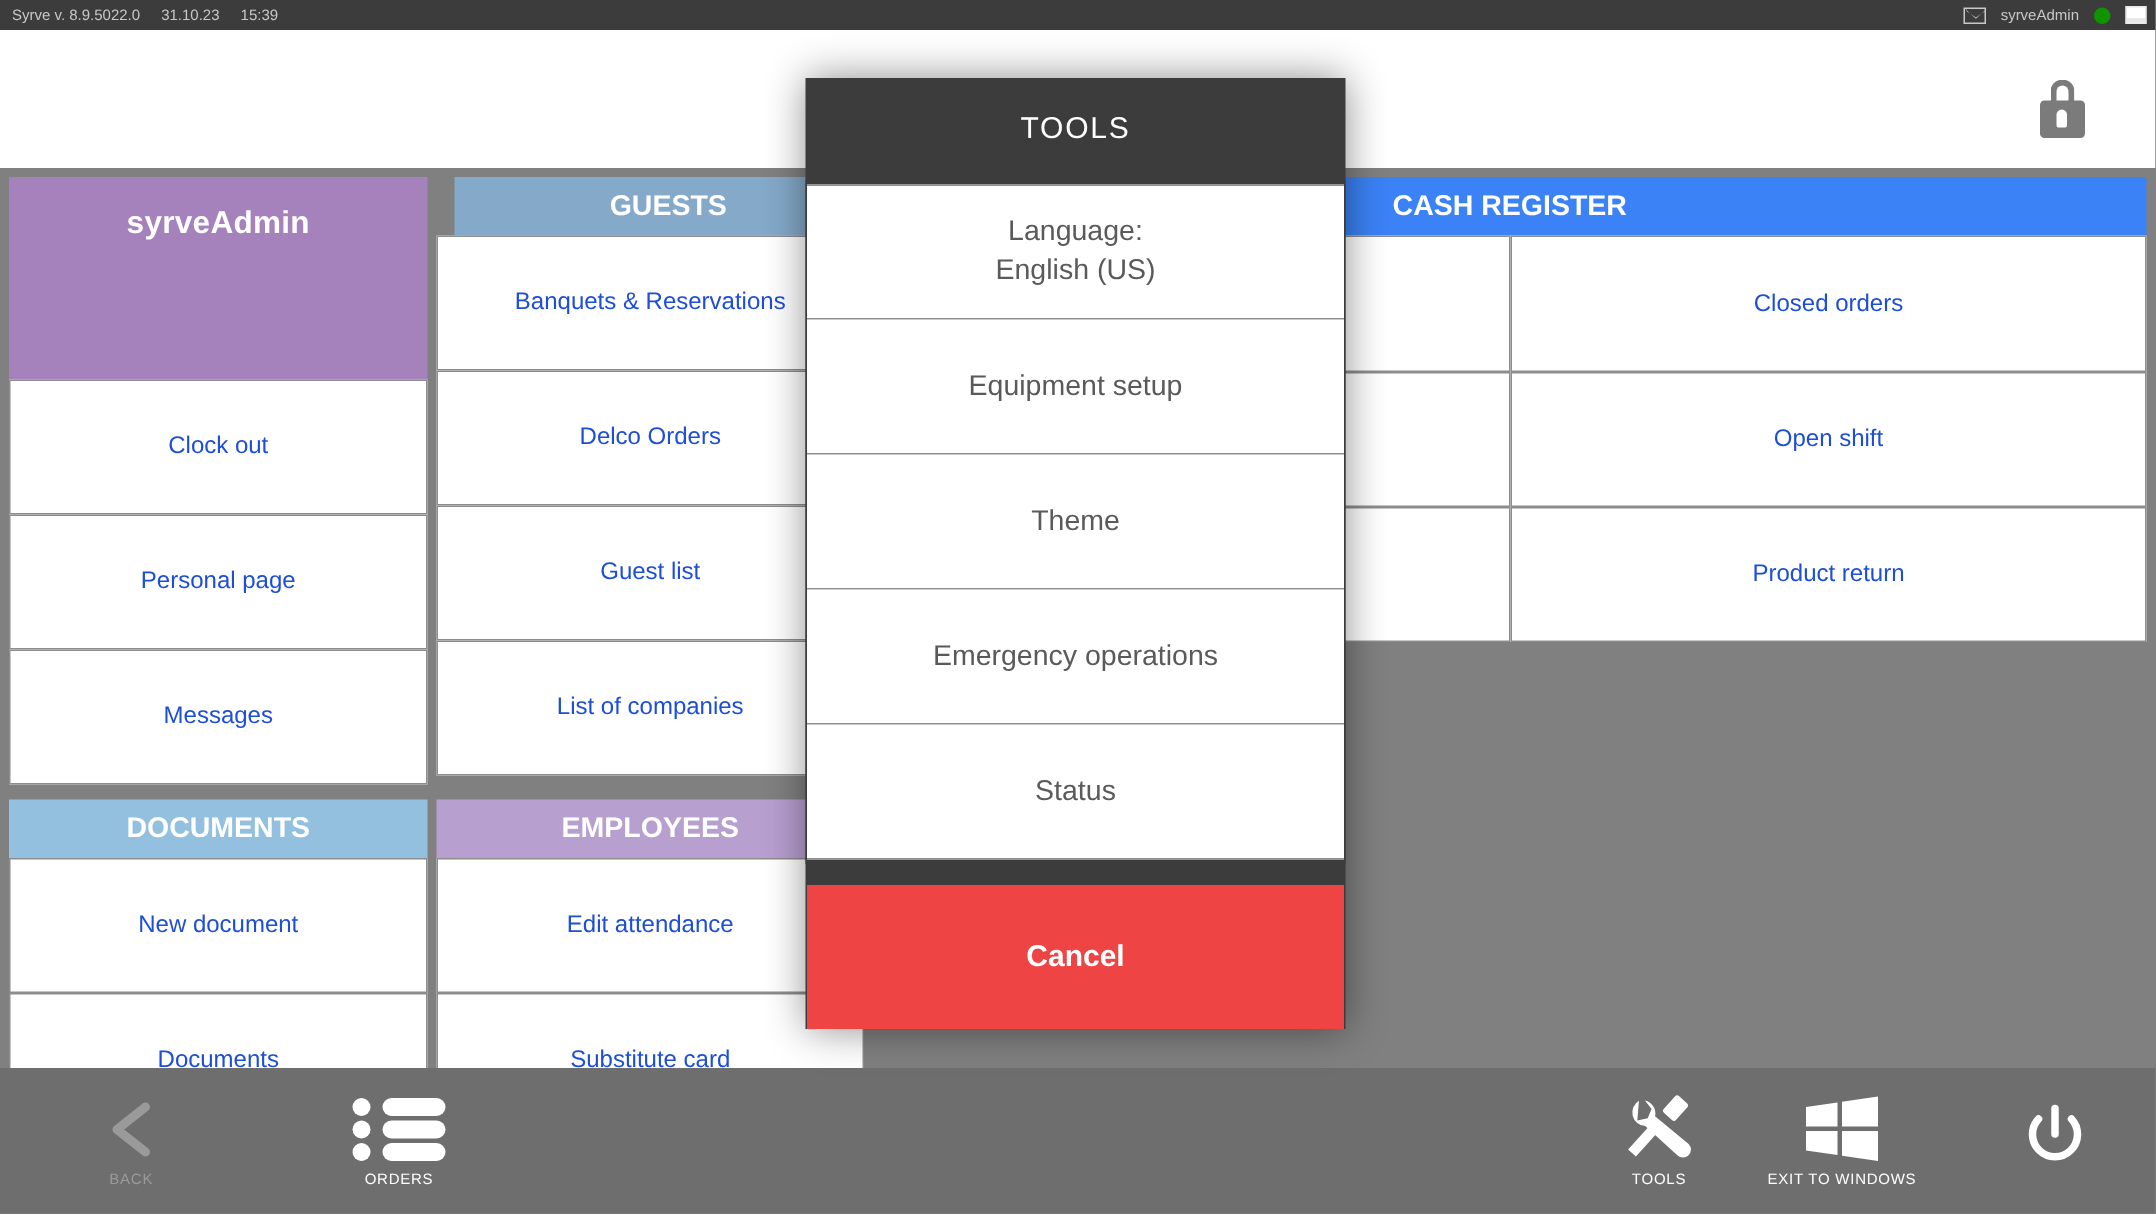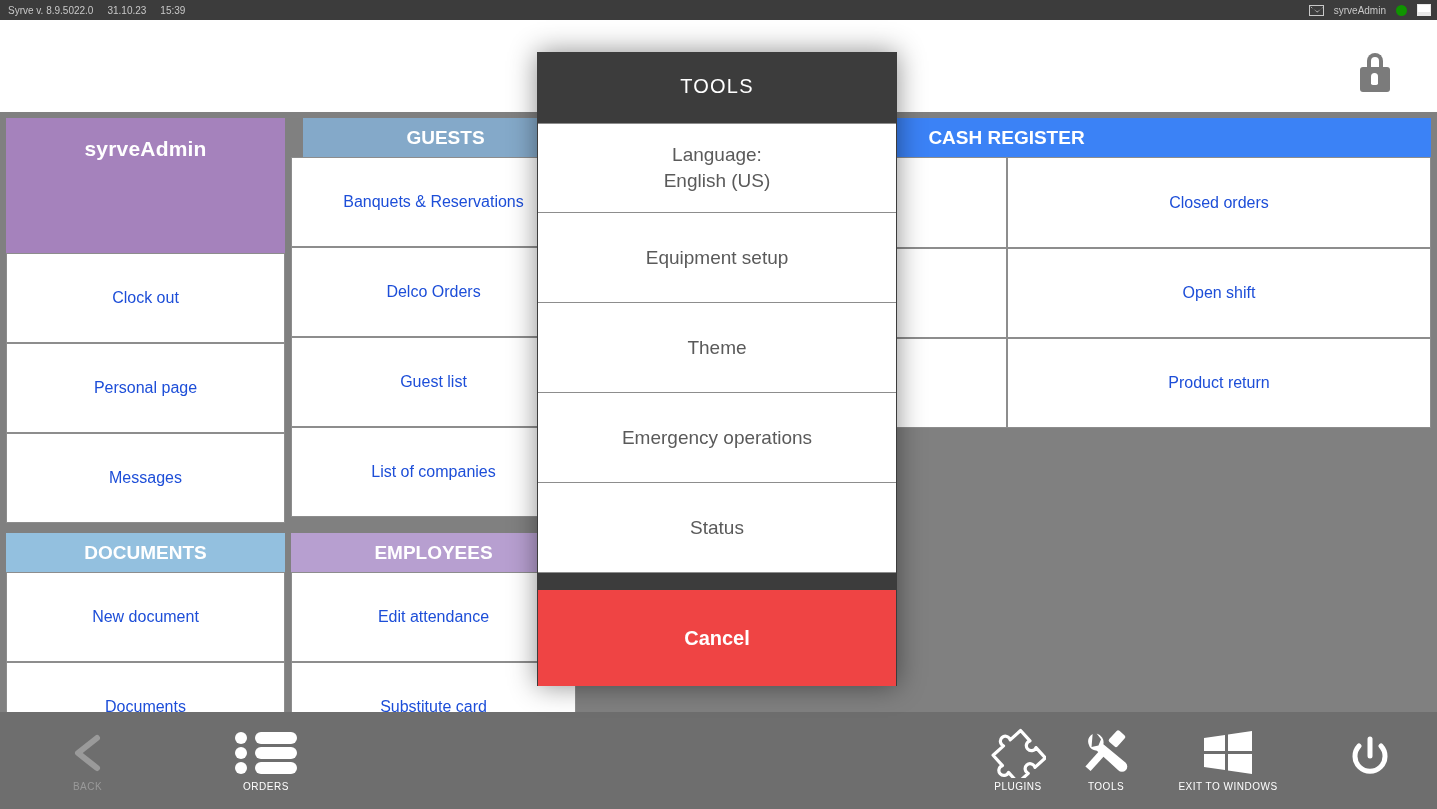--- a/index.html
+++ b/index.html
@@ -246,30 +246,20 @@
           <circle cx="7" cy="22" r="6" fill="#ffffff"></circle>
           <circle cx="7" cy="37" r="6" fill="#ffffff"></circle>
           <rect x="21" y="1" width="42" height="12" rx="6" fill="#ffffff"></rect>
           <rect x="21" y="16" width="42" height="12" rx="6" fill="#ffffff"></rect>
           <rect x="21" y="31" width="42" height="12" rx="6" fill="#ffffff"></rect>
         </svg>
       </span>
       <span class="cap">ORDERS</span>
     </div>
 
-    <div class="tb-item" style="left:962px; width:112px;">
-      <span class="glyph">
-        <svg width="56" height="50" viewBox="0 0 56 50" aria-hidden="true">
-          <g transform="rotate(-42 28 25)">
-            <path d="M8 10 h14 a5 5 0 1 1 9 0 h14 v14 a5 5 0 1 0 0 9 v14 h-14 a5 5 0 1 0 -9 0 h-14 v-14 a5 5 0 1 1 0 -9 z" fill="none" stroke="#ffffff" stroke-width="3.2" stroke-linejoin="round"></path>
-          </g>
-        </svg>
-      </span>
-      <span class="cap">PLUGINS</span>
-    </div>
 
     <div class="tb-item" style="left:1062px; width:88px;">
       <span class="glyph">
         <svg width="52" height="48" viewBox="0 0 52 48" aria-hidden="true">
 
           <g transform="rotate(0 26 24)">
             <rect x="32" y="2" width="11" height="15" rx="2" fill="#ffffff" transform="rotate(42 37 9)"></rect>
             <rect x="14" y="16" width="7" height="27" fill="#ffffff" transform="rotate(42 17 29)"></rect>
           </g>
 

